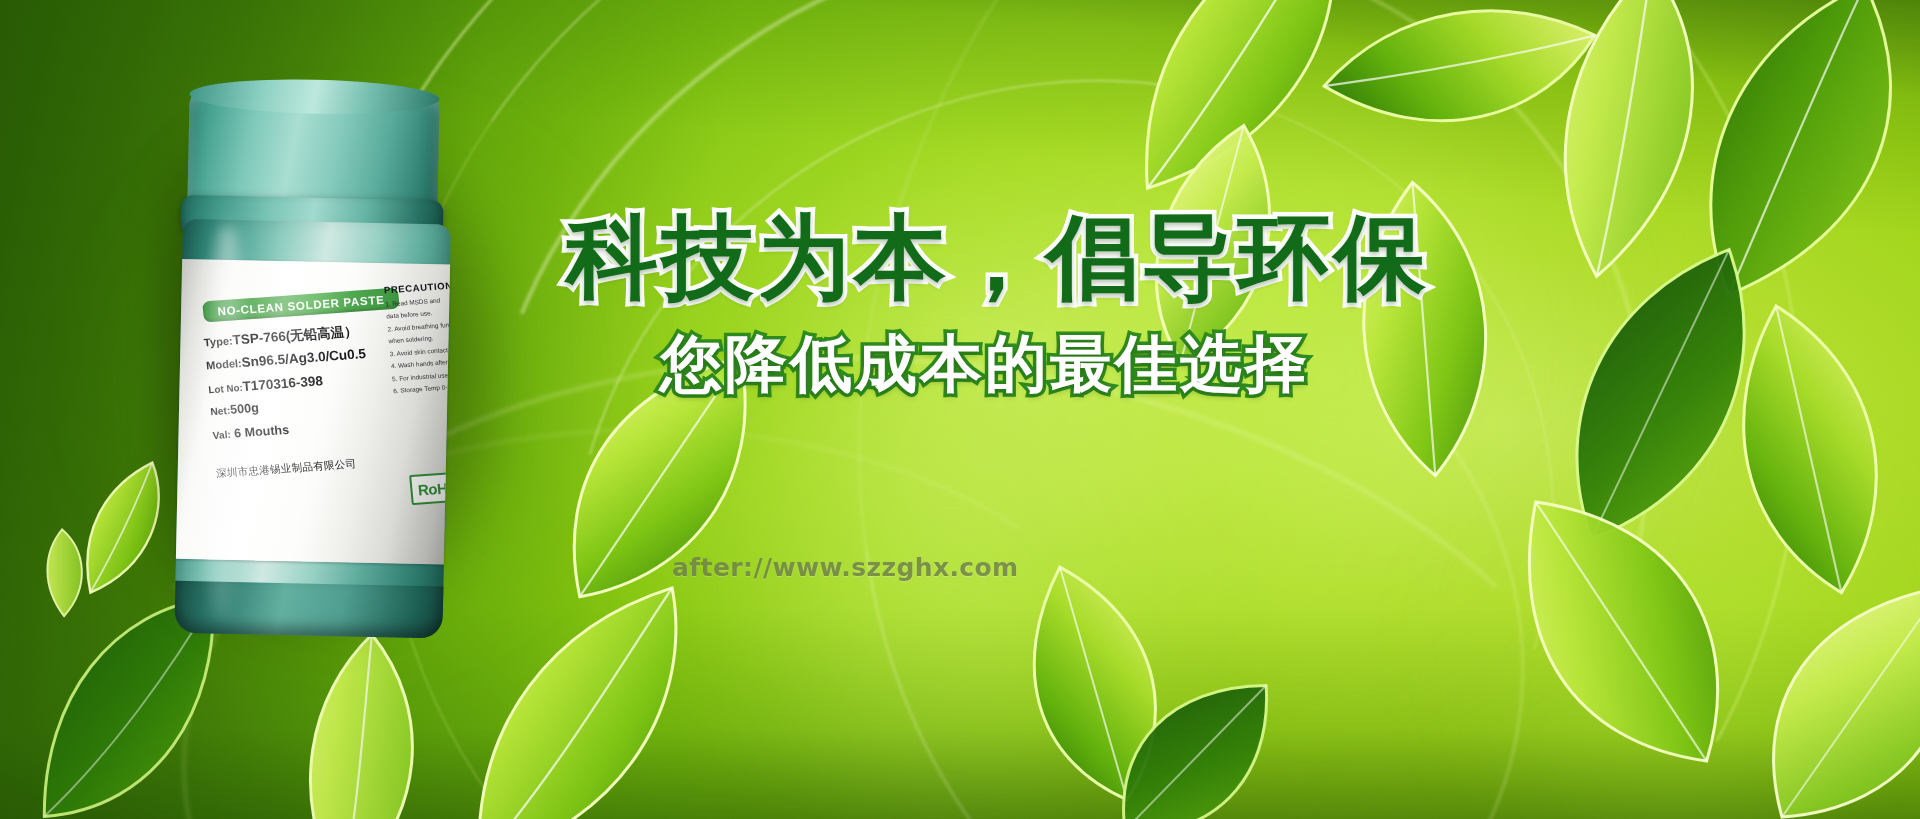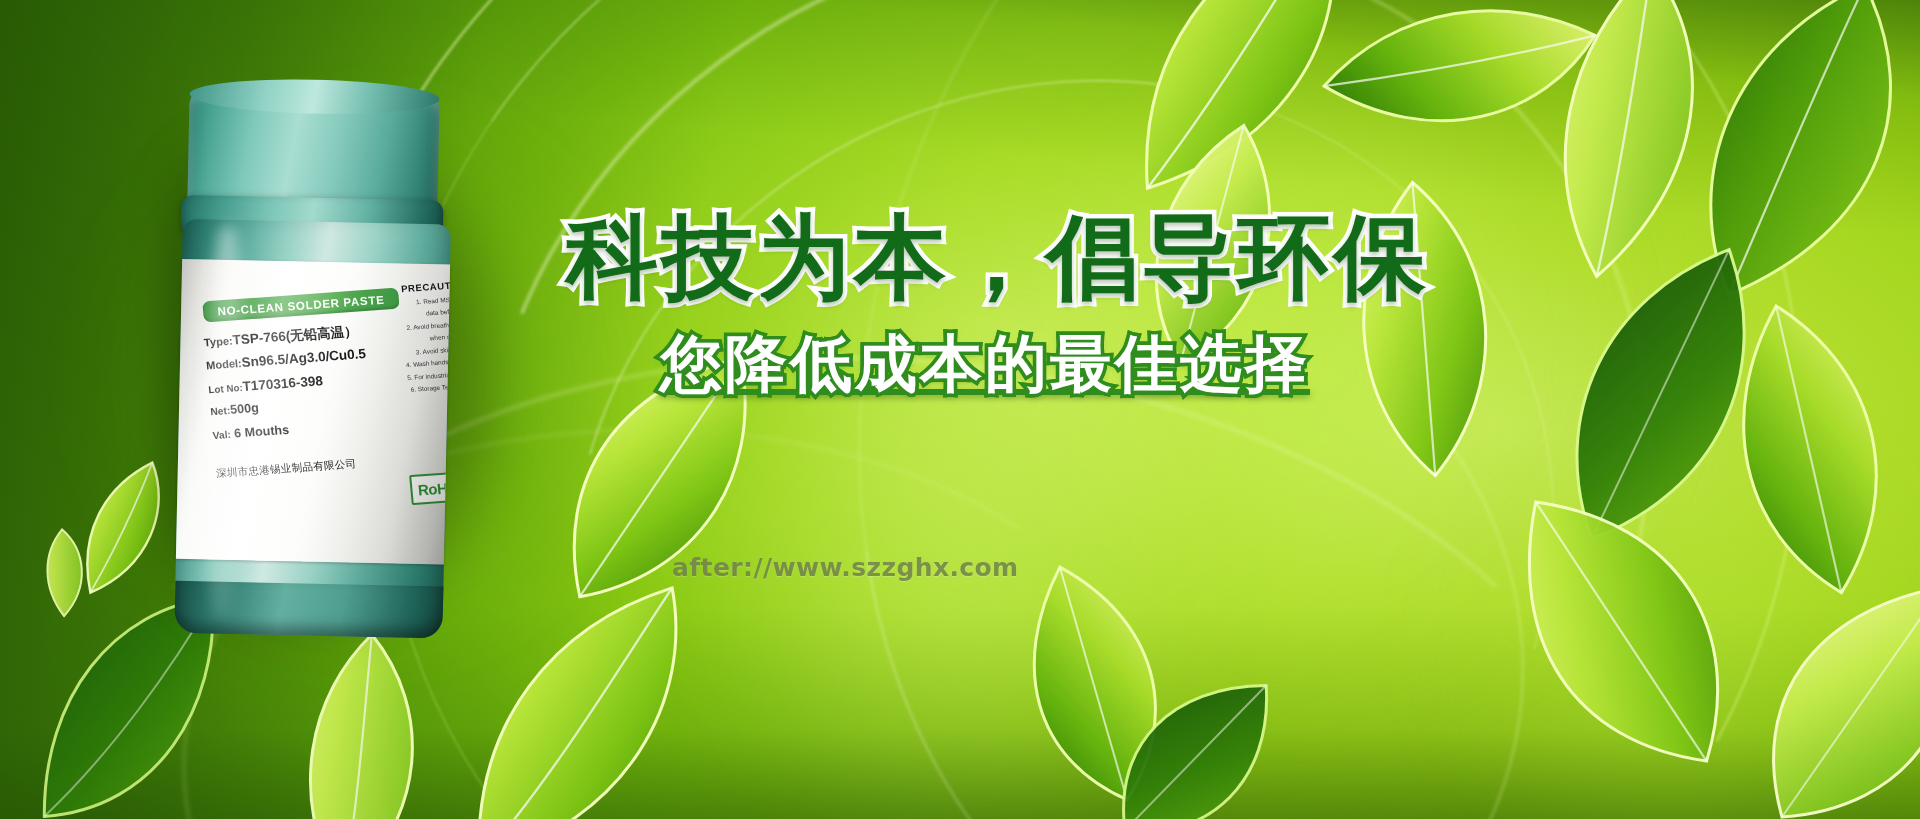--- a/index.html
+++ b/index.html
@@ -1,20 +1,19 @@
 <!DOCTYPE html>
 <html><head>
 <meta charset="utf-8">
 <style>
   html,body{margin:0;padding:0;background:#000;}
   .stage{
     position:relative;width:1920px;height:819px;overflow:hidden;
     font-family:"Liberation Sans","DejaVu Sans",sans-serif;
     background:#4a8c0a;
-    text-align:right;
   }
 
   
   .bg-base{position:absolute;inset:0;
     background:
       radial-gradient(120% 150% at 78% 52%, #c8e85a 0%, #b3dd2e 14%, #9ad214 30%, #79bf0d 48%, #5da30a 66%, #46870a 82%, #356c07 100%);
   }
   .bg-tint-left{position:absolute;inset:0;
     background:linear-gradient(100deg, rgba(36,85,4,.92) 0%, rgba(45,98,5,.72) 12%, rgba(60,120,6,.32) 24%, rgba(90,160,8,.05) 36%, rgba(255,255,255,0) 48%);
   }
@@ -114,21 +113,20 @@
     font-family:"DejaVu Sans",sans-serif;font-weight:bold;font-size:92px;line-height:1.08;
     color:#126b18;letter-spacing:4px;white-space:nowrap;
     -webkit-text-stroke:9px #ffffff;paint-order:stroke fill;
     text-shadow:0 3px 5px rgba(20,60,10,.30);
   }
   .subheadline{position:absolute;left:660px;top:330px;
     font-family:"DejaVu Sans",sans-serif;font-weight:bold;font-size:62px;line-height:1.1;
     color:#ffffff;letter-spacing:3px;white-space:nowrap;
     -webkit-text-stroke:7px #2f8d1e;paint-order:stroke fill;
     text-shadow:0 3px 6px rgba(20,60,10,.35);
-    text-decoration:underline;
   }
   .url{position:absolute;left:672px;top:553px;font-size:25px;font-weight:bold;letter-spacing:.4px;
     font-family:"DejaVu Sans",sans-serif;color:#6f7f4d;opacity:.82;white-space:nowrap;
     text-shadow:0 1px 1px rgba(255,255,255,.25);}
 </style>
 </head>
 <body>
 
 <div class="stage">
 

